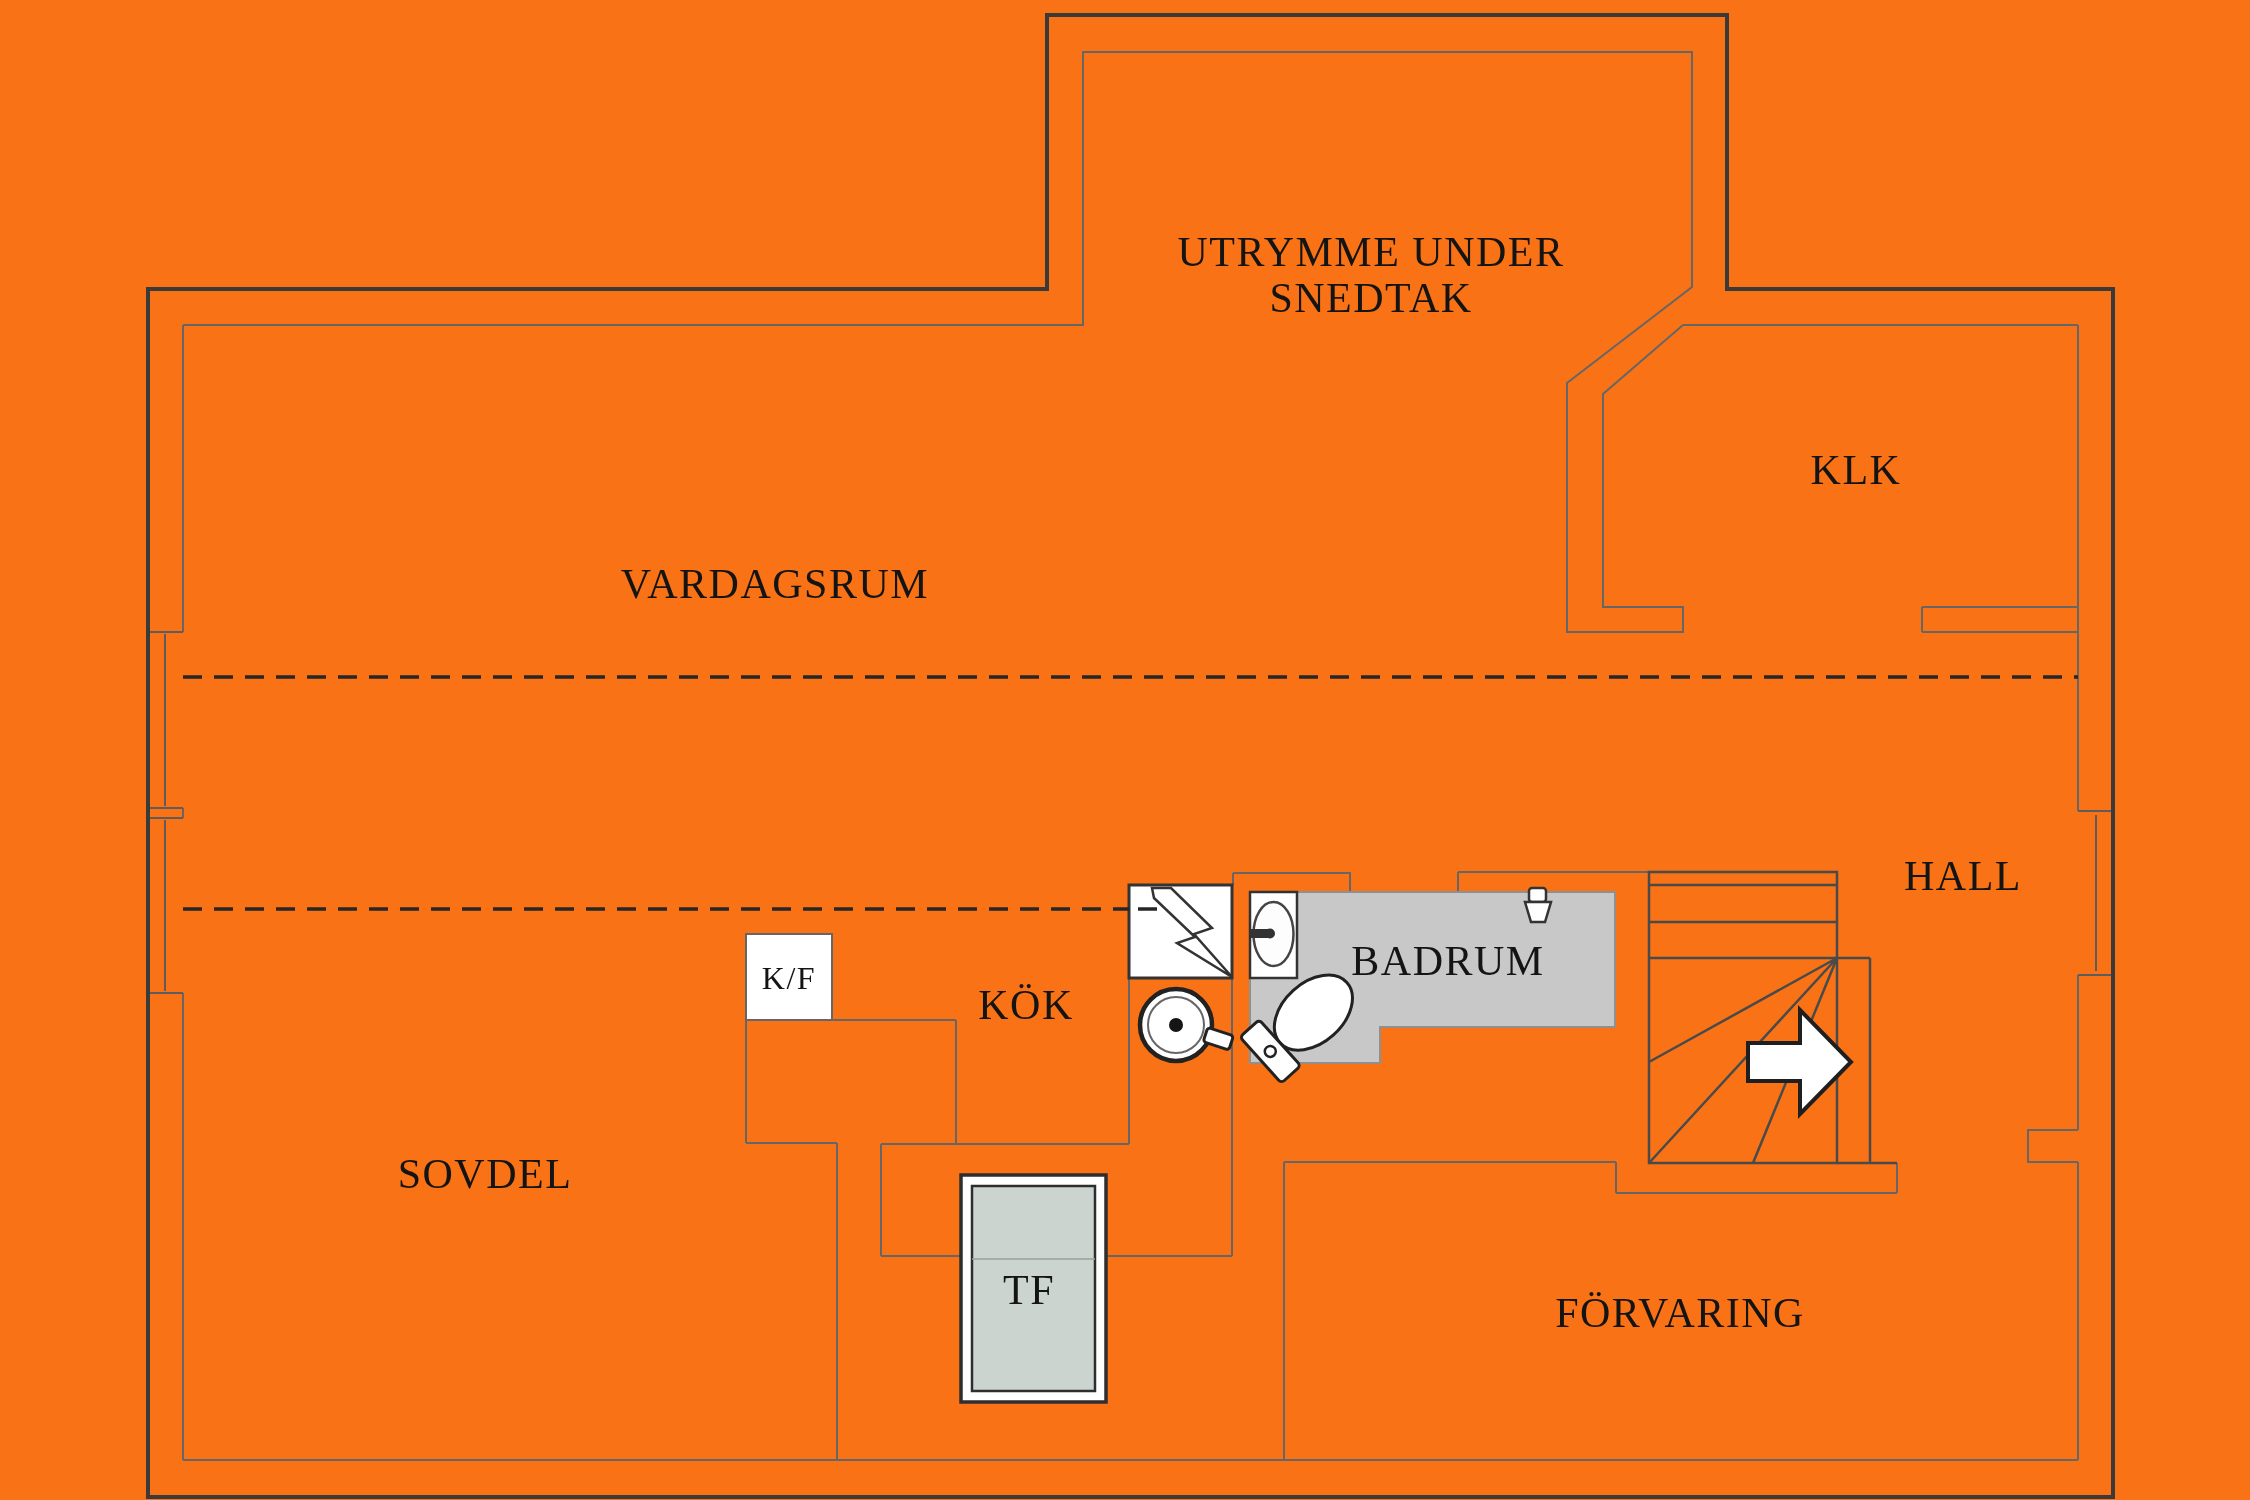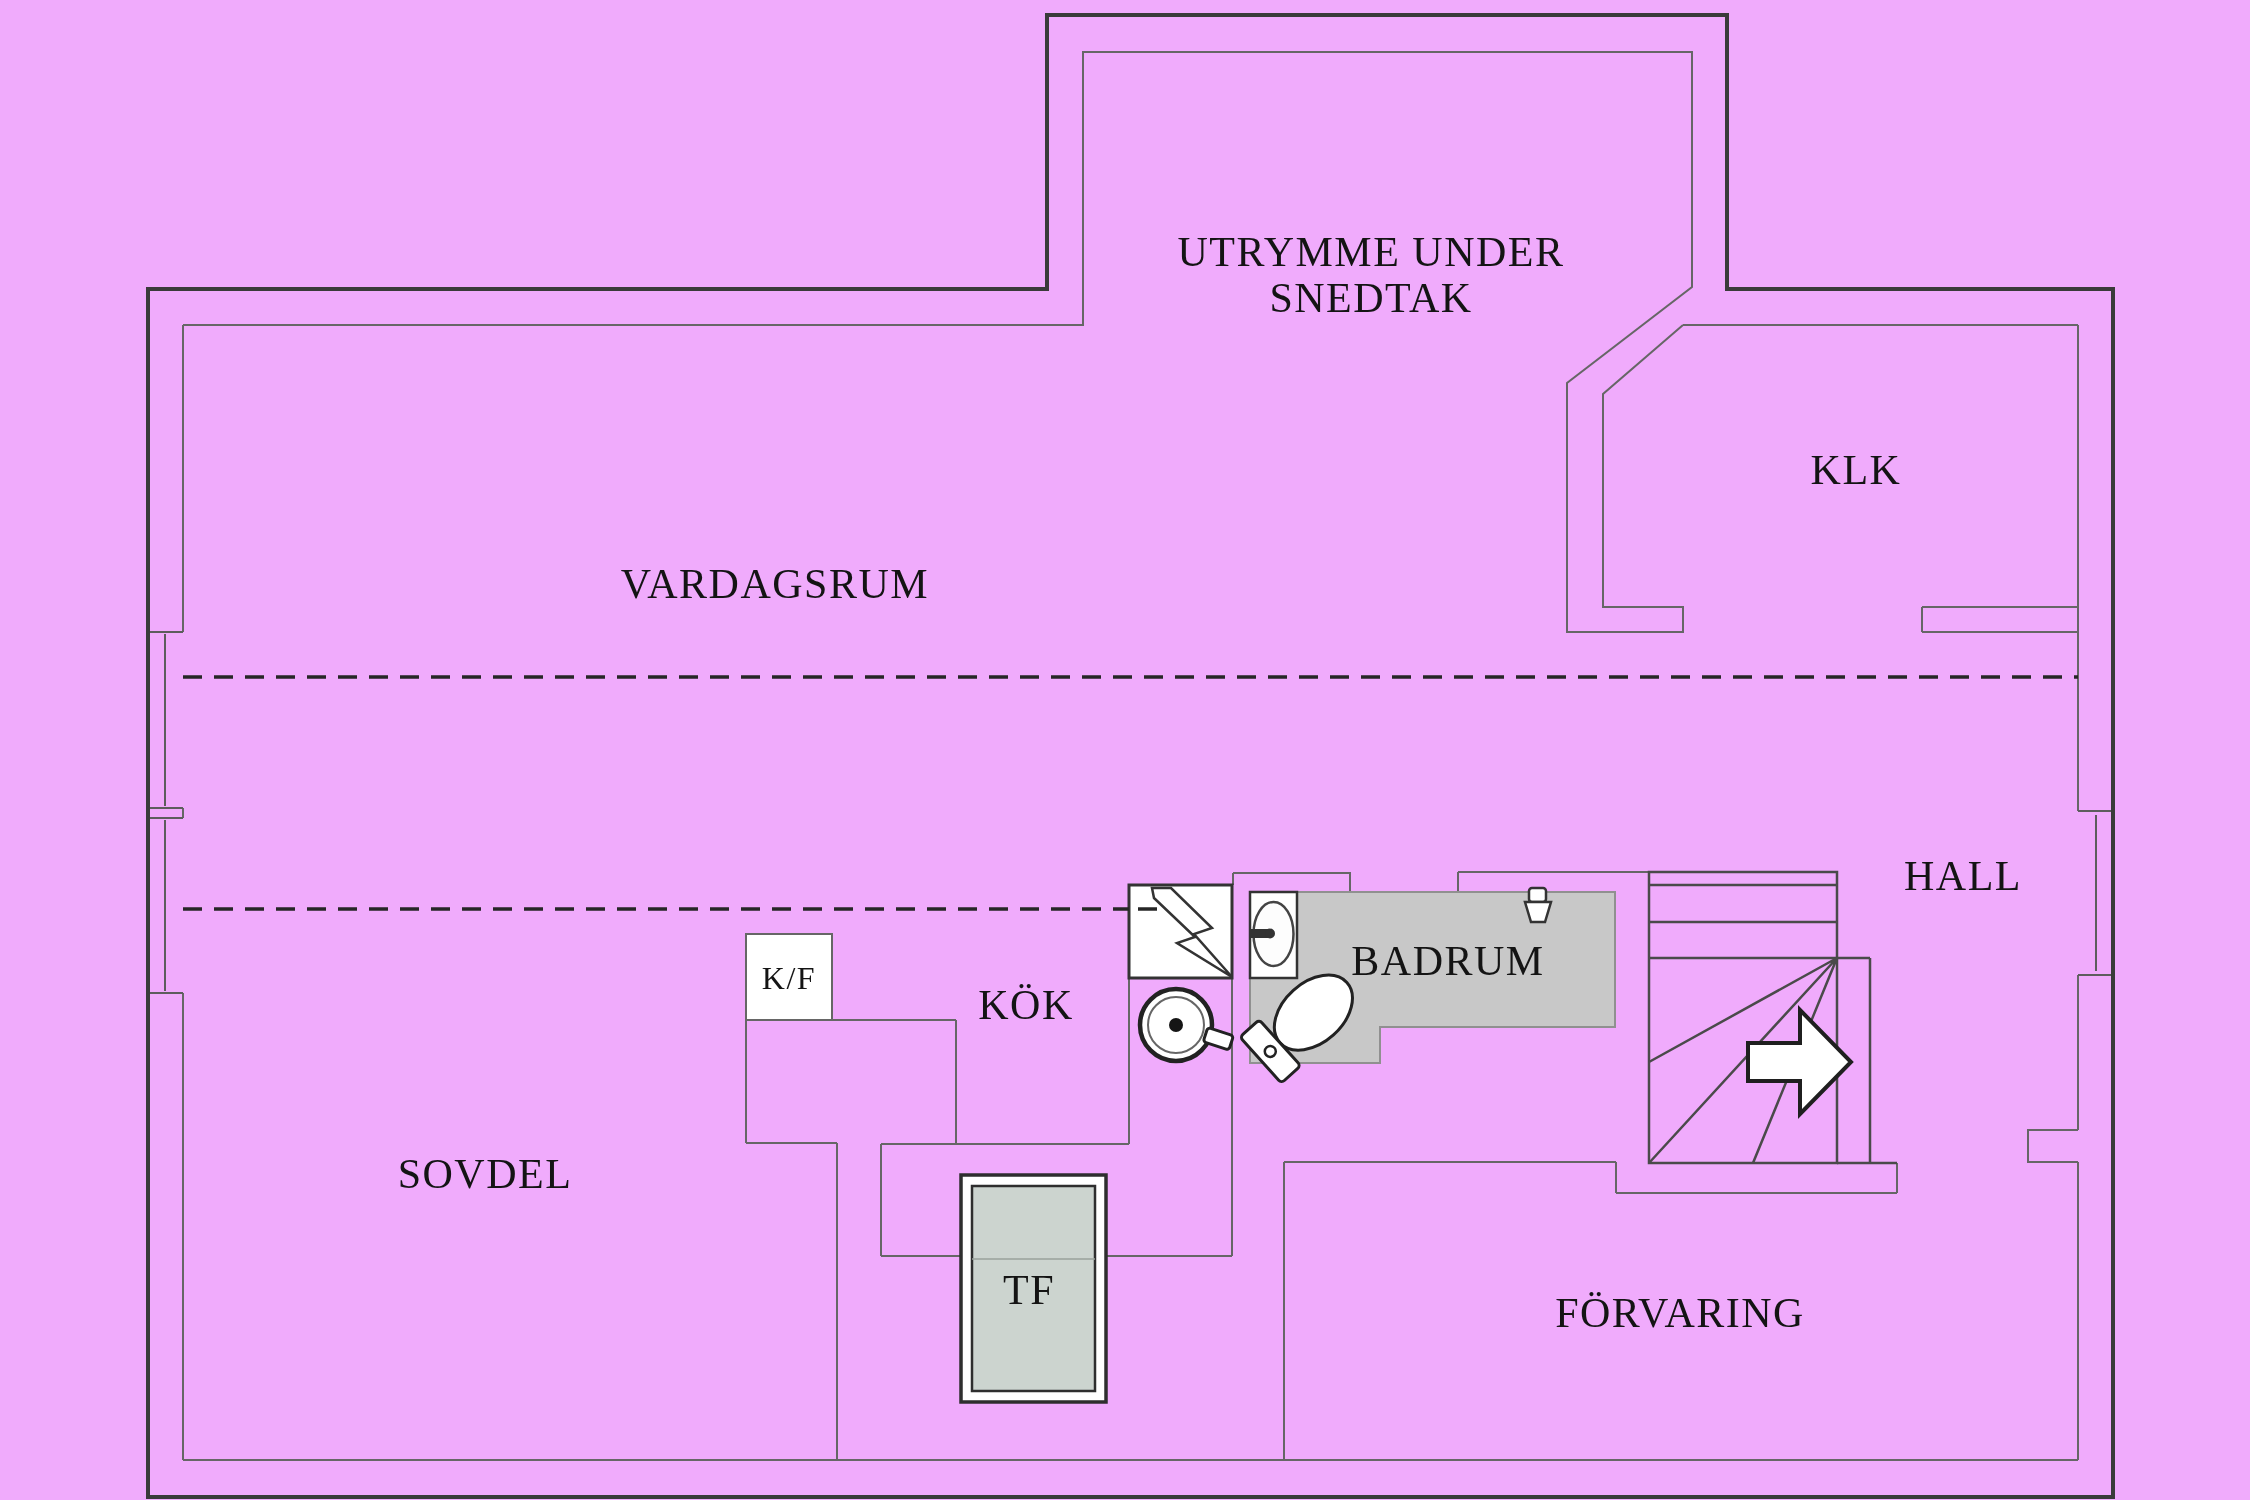--- a/index.html
+++ b/index.html
@@ -1,16 +1,16 @@
 <!DOCTYPE html>
 <html><head>
 <meta charset="utf-8">
 <style>
   html,body{margin:0;padding:0;background:#ffffff;}
-  .plan-frame{width:2250px;height:1500px;position:relative;background:#f0abfc;overflow:hidden;}
+  .plan-frame{width:2250px;height:1500px;position:relative;background:#f97316;overflow:hidden;}
   svg{display:block;}
   text{font-family:"Liberation Serif","DejaVu Serif",serif;text-anchor:middle;letter-spacing:1.5px;}
 </style>
 </head>
 <body>
 
 <div class="plan-frame">
 <svg width="2250" height="1500" viewBox="0 0 2250 1500">
 
   <g fill="none" stroke-width="2" stroke="#666666">

